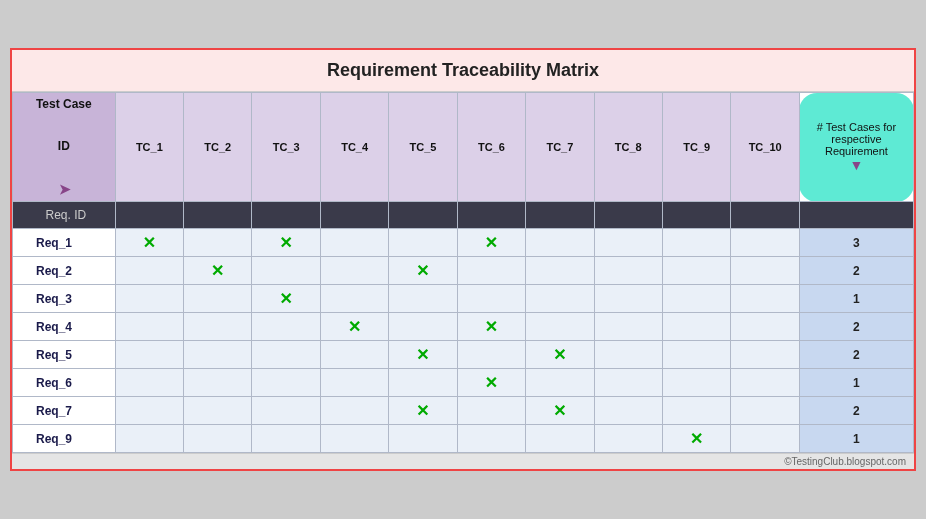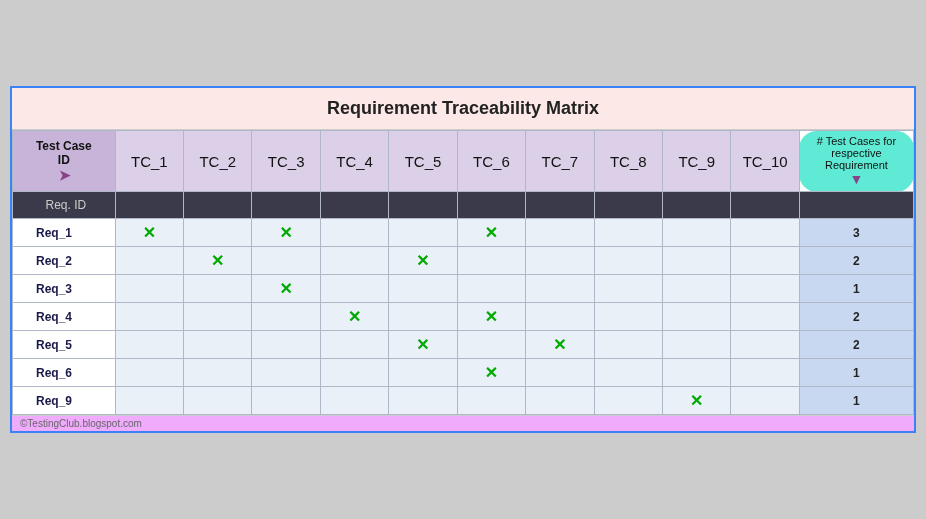--- a/index.html
+++ b/index.html
@@ -5,21 +5,21 @@
     * { box-sizing: border-box; margin: 0; padding: 0; }
     body {
       background: #ccc;
       display: flex;
       justify-content: center;
       align-items: center;
       min-height: 100vh;
       font-family: Arial, sans-serif;
     }
     .outer-container {
-      border: 2px solid #3b82f6;
+      border: 2px solid #ef4444;
       background: #fff;
       width: 906px;
     }
     .title-bar {
       background: #fde8e8;
       text-align: center;
       padding: 10px 0;
       font-size: 18px;
       font-weight: bold;
       color: #222;
@@ -40,22 +40,22 @@
       background: #c8b4d8;
       color: #111;
       font-weight: bold;
       vertical-align: middle;
       width: 90px;
       text-align: center;
     }
     .header-tc-col {
       background: #dcd0e8;
       color: #111;
-      font-weight: normal;
-      font-size: 15px;
+      font-weight: bold;
+      font-size: 11px;
       width: 60px;
     }
     .header-count-col {
       background: #5eead4;
       color: #111;
       font-weight: normal;
       font-size: 11px;
       width: 100px;
       border-radius: 18px;
     }
@@ -100,31 +100,33 @@
       color: #884488;
       font-size: 14px;
       margin-left: 2px;
     }
     .arrow-down {
       display: inline-block;
       color: #884488;
       font-size: 14px;
     }
     .footer-bar {
-      background: #f0abfc;
+      background: #e5e5e5;
+      text-align: right;
       font-size: 10px;
       color: #666;
       padding: 2px 8px;
       border-top: 1px solid #ccc;
     }
     .tc-id-content {
       display: flex;
       flex-direction: column;
       align-items: center;
       justify-content: flex-start;
+      gap: 28px;
     }
   </style>
 </head>
 <body>
 
 <div class="outer-container">
   <div class="title-bar">Requirement Traceability Matrix</div>
   <table class="matrix-table">
     <thead>
       <tr>
@@ -244,20 +246,34 @@
           <td></td>
           <td></td>
           <td><span class="cross-mark">✕</span></td>
           <td></td>
           <td></td>
           <td></td>
           <td></td>
           <td class="count-cell">1</td>
         </tr>
         <tr class="data-row">
+          <td class="req-label">Req_7</td>
+          <td></td>
+          <td></td>
+          <td></td>
+          <td></td>
+          <td><span class="cross-mark">✕</span></td>
+          <td></td>
+          <td><span class="cross-mark">✕</span></td>
+          <td></td>
+          <td></td>
+          <td></td>
+          <td class="count-cell">2</td>
+        </tr>
+        <tr class="data-row">
           <td class="req-label">Req_9</td>
           <td></td>
           <td></td>
           <td></td>
           <td></td>
           <td></td>
           <td></td>
           <td></td>
           <td></td>
           <td><span class="cross-mark">✕</span></td>

